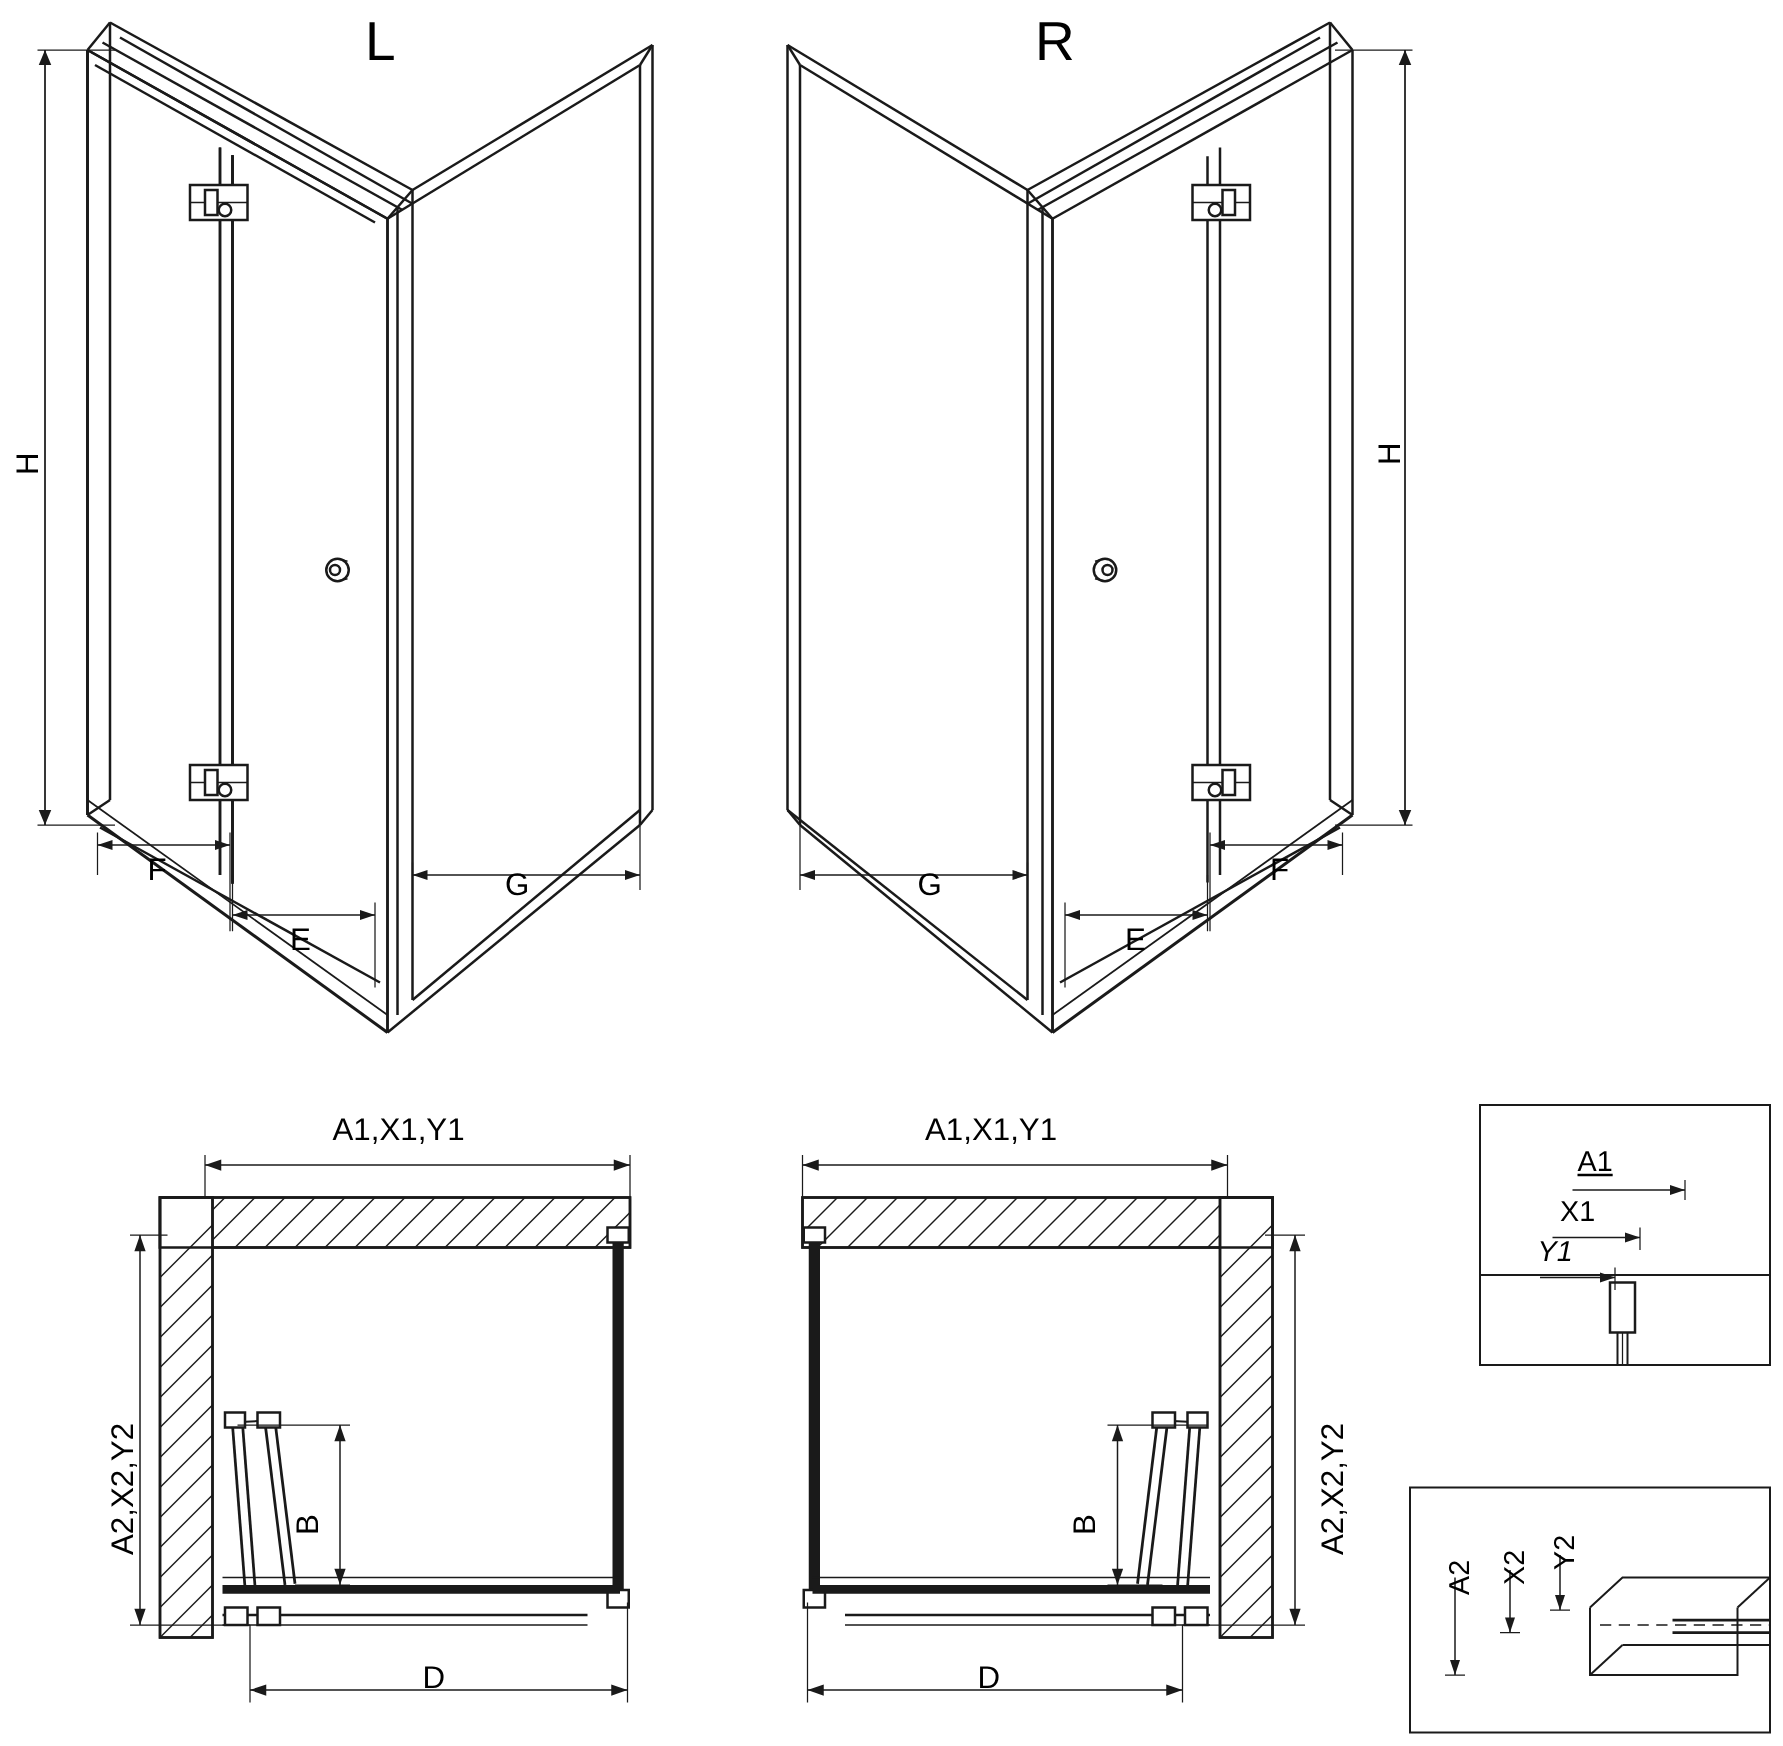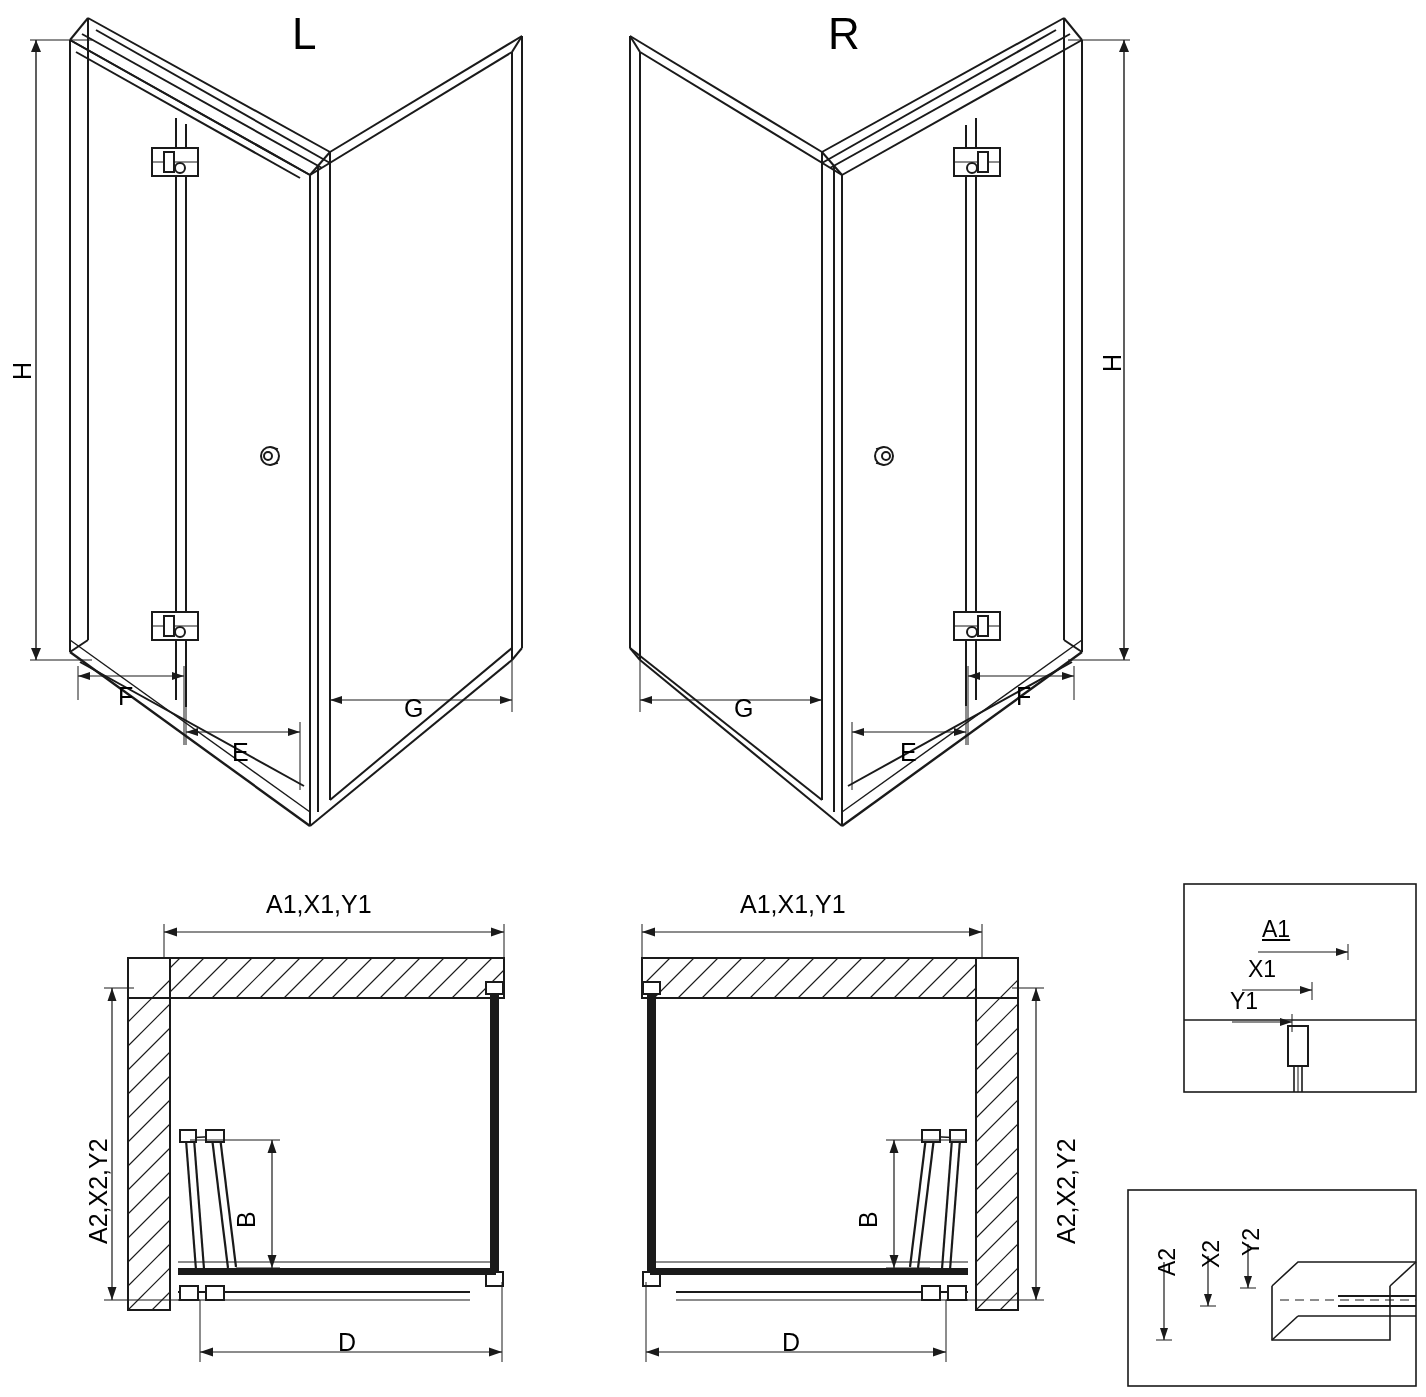--- a/index.html
+++ b/index.html
@@ -460,19 +460,19 @@
   <div class="lbl dim rot90" style="left:234px; top:1228px;">B</div>
   <div class="lbl dim" style="left:338px; top:1330px;">D</div>
 
   <div class="lbl dim" style="left:740px; top:892px;">A1,X1,Y1</div>
   <div class="lbl dim rot90" style="left:1054px; top:1244px;">A2,X2,Y2</div>
   <div class="lbl dim rot90" style="left:856px; top:1228px;">B</div>
   <div class="lbl dim" style="left:782px; top:1330px;">D</div>
 
   <div class="lbl dim-sm" style="left:1262px; top:918px;text-decoration:underline;">A1</div>
   <div class="lbl dim-sm" style="left:1248px; top:958px;">X1</div>
-  <div class="lbl dim-sm" style="left:1230px; top:990px;">Y1</div>
+  <div class="lbl dim-sm" style="left:1230px; top:990px;font-style:italic;">Y1</div>
 
   <div class="lbl dim-sm rot90" style="left:1156px; top:1276px;">A2</div>
   <div class="lbl dim-sm rot90" style="left:1200px; top:1268px;">X2</div>
   <div class="lbl dim-sm rot90" style="left:1240px; top:1256px;">Y2</div>
 
 </div>
 
 </body></html>

